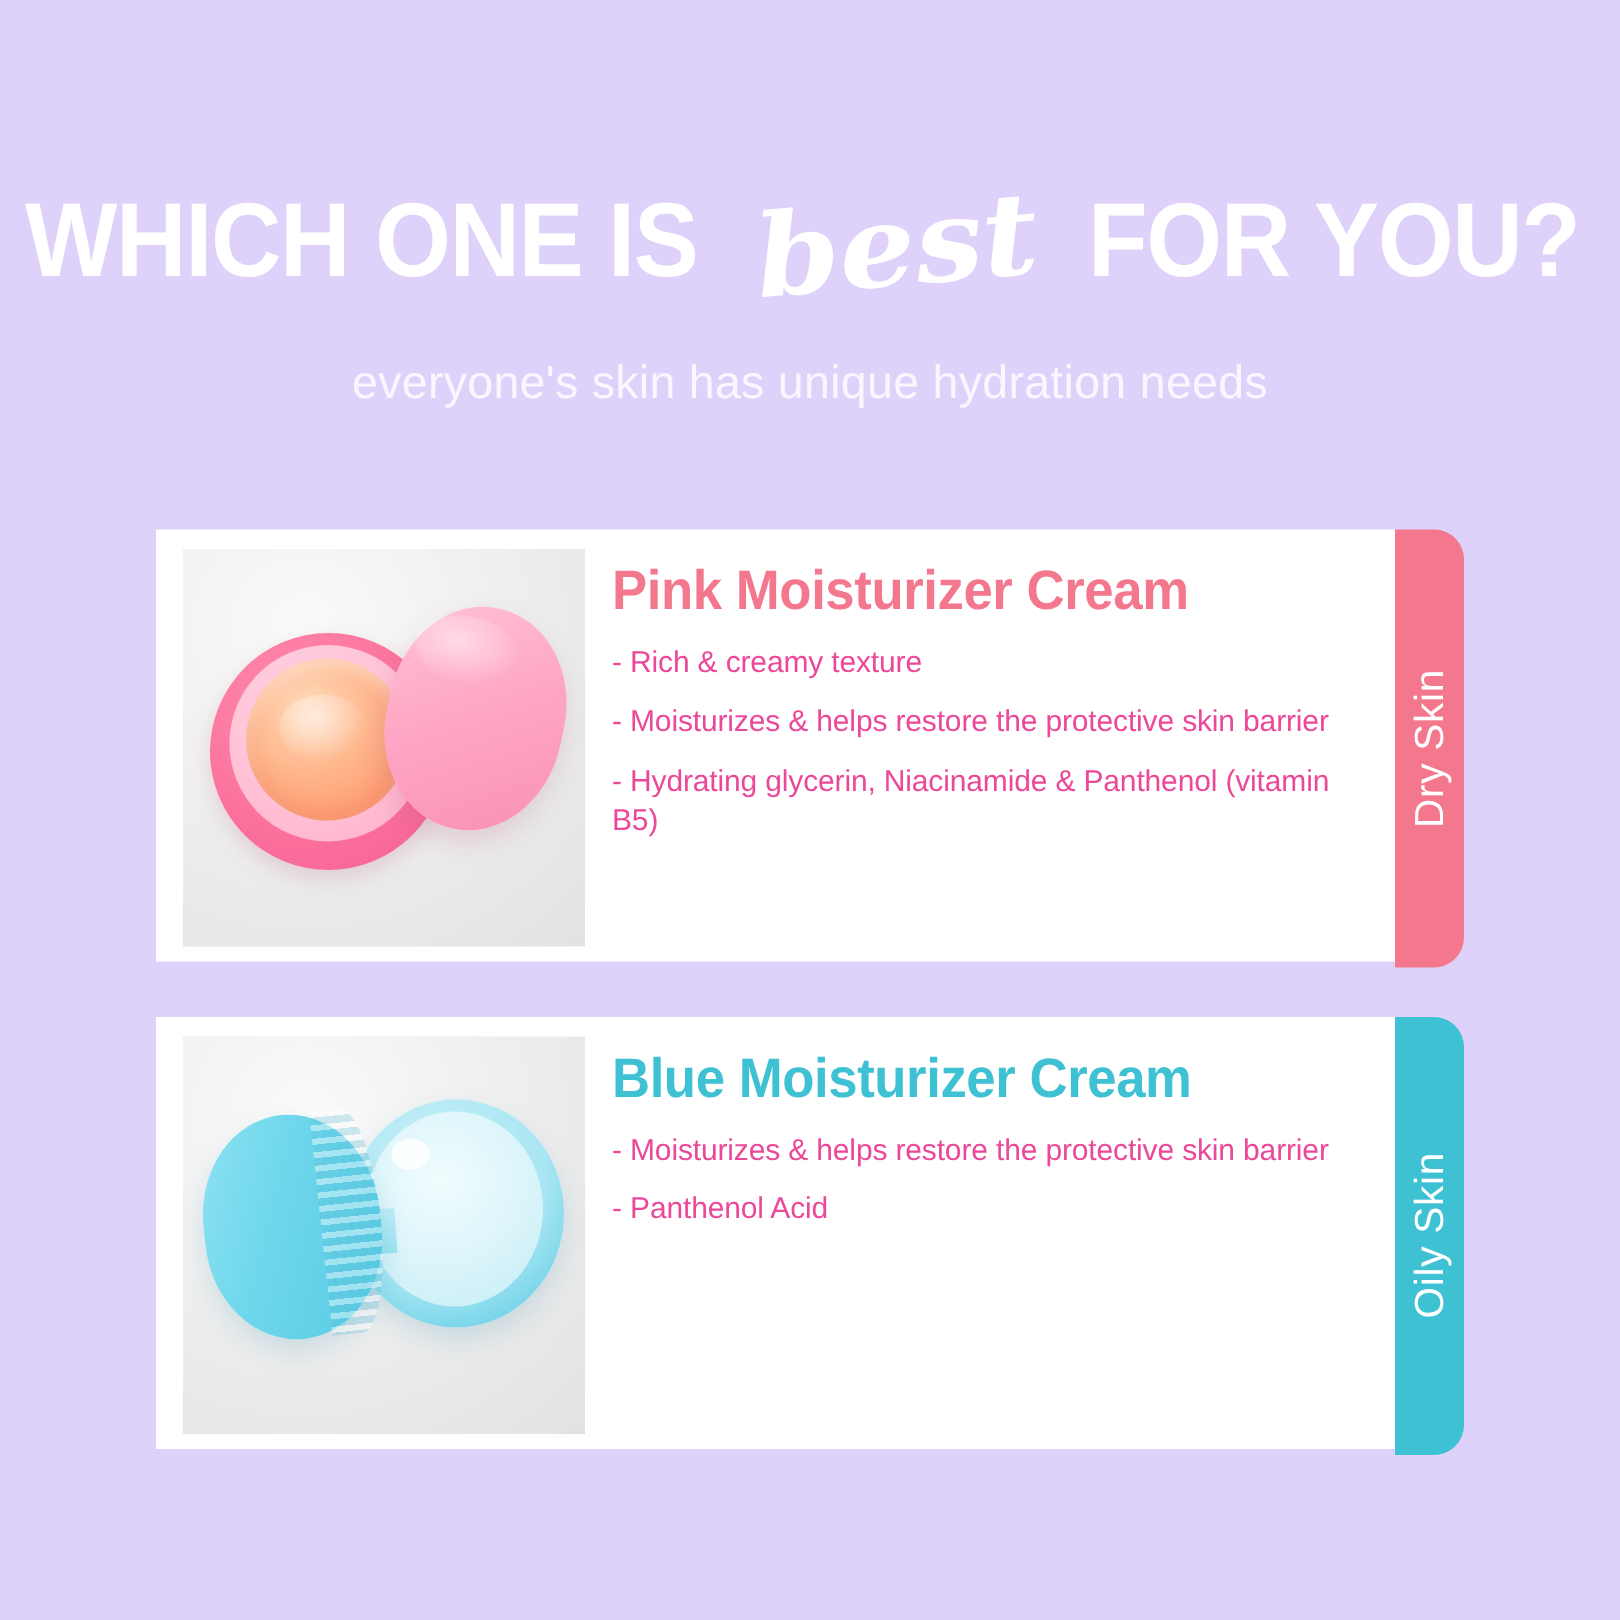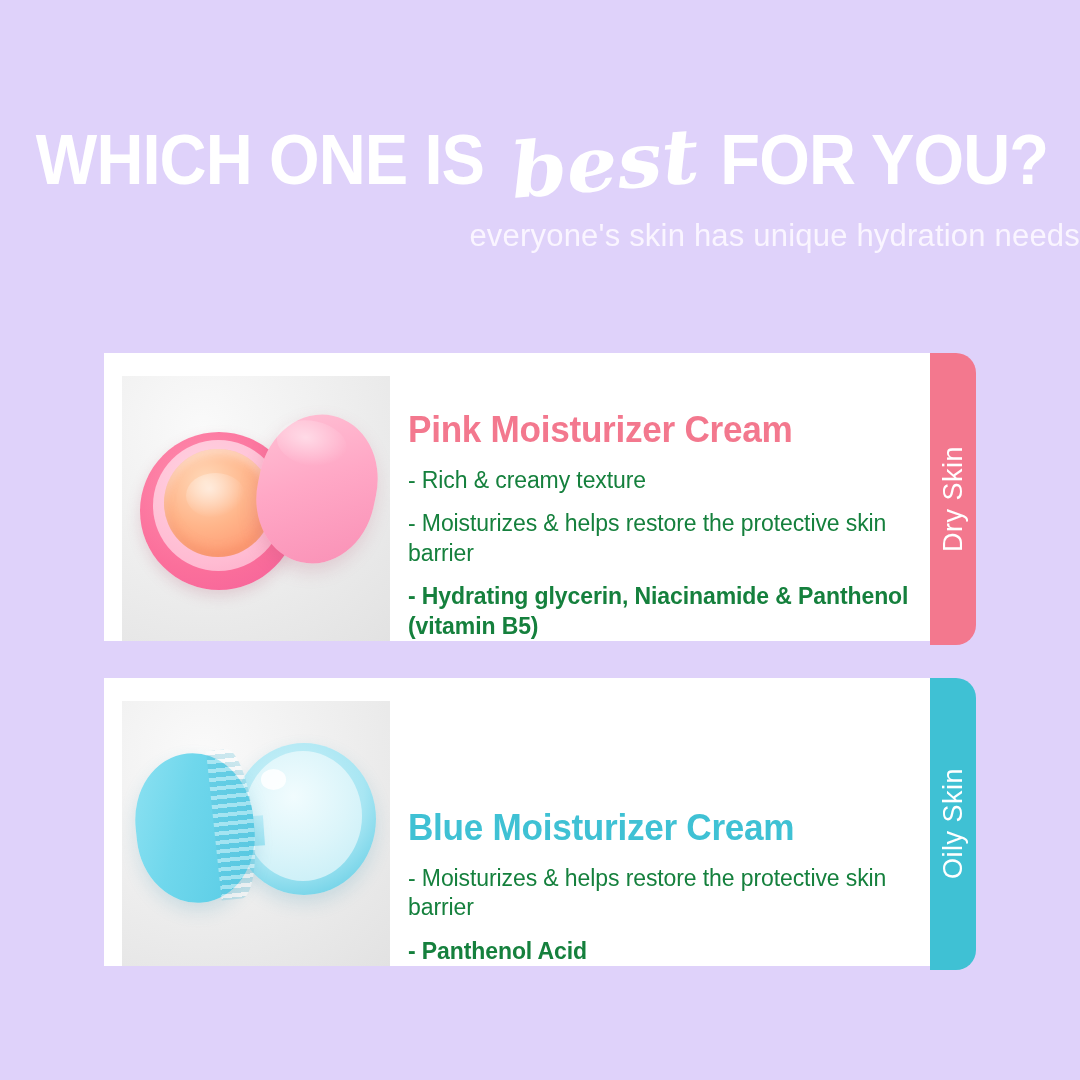--- a/index.html
+++ b/index.html
@@ -19,22 +19,21 @@
   #header {
     position: absolute;
     top: 118px;
     left: 0;
     width: 1080px;
     text-align: center;
   }
   #headline {
     display: flex;
     align-items: center;
-    justify-content: center;
-    gap: 0px;
+    gap: 12px;
     height: 84px;
     white-space: nowrap;
   }
   .hl-word {
     font-family: "Liberation Sans Narrow", "Liberation Sans", sans-serif;
     font-weight: 700;
     font-size: 70px;
     letter-spacing: -1px;
     color: #FFFFFF;
     transform: scaleX(0.93);
@@ -48,27 +47,26 @@
     font-size: 76px;
     color: #FFFFFF;
     line-height: 1;
     padding: 0 14px;
     transform: rotate(-5deg) scaleX(1.05);
     transform-origin: center;
     position: relative;
     top: 4px;
   }
   #subtitle {
-    margin-top: 16px;
+    margin-top: 35px;
     font-family: "Liberation Sans", sans-serif;
     font-weight: 400;
     font-size: 31px;
     color: #FAF5FF;
     letter-spacing: 0.2px;
-    text-align: right;
   }
 
   
   .card-wrap {
     position: absolute;
     left: 104px;
     width: 872px;
   }
   #card-pink-wrap  { top: 353px; height: 292px; }
   #card-blue-wrap  { top: 678px; height: 292px; }
@@ -99,21 +97,21 @@
   #tab-blue { background: #3FC1D4; }
 
   .card {
     position: absolute;
     left: 0;
     top: 0;
     width: 826px;
     height: 288px;
     background: #FFFFFF;
     display: flex;
-    align-items: flex-end;
+    align-items: flex-start;
   }
 
   .thumb {
     position: relative;
     width: 268px;
     height: 265px;
     margin: 13px 0 0 18px;
     flex: none;
     overflow: hidden;
     background: #EFEFEF;
@@ -245,27 +243,27 @@
     transform-origin: left center;
     margin: 0 0 16px 0;
     white-space: nowrap;
   }
   #title-pink { color: #F3788E; }
   #title-blue { color: #3FC1D4; }
 
   .bullets { margin: 0; padding: 0; list-style: none; }
   .bullet {
     font-family: "Liberation Sans", sans-serif;
-    font-size: 23px;
+    font-size: 20px;
     line-height: 1.28;
-    color: #15803d;
+    color: #ec4899;
     margin-bottom: 14px;
     letter-spacing: -0.1px;
   }
-  .bullet:last-child { margin-bottom: 0; font-weight: bold; }
+  .bullet:last-child { margin-bottom: 0; }
 </style>
 </head>
 <body>
 
 <div id="header">
   <div id="headline">
     <span class="hl-word">WHICH ONE IS</span>
     <span class="hl-script">best</span>
     <span class="hl-word">FOR YOU?</span>
   </div>

